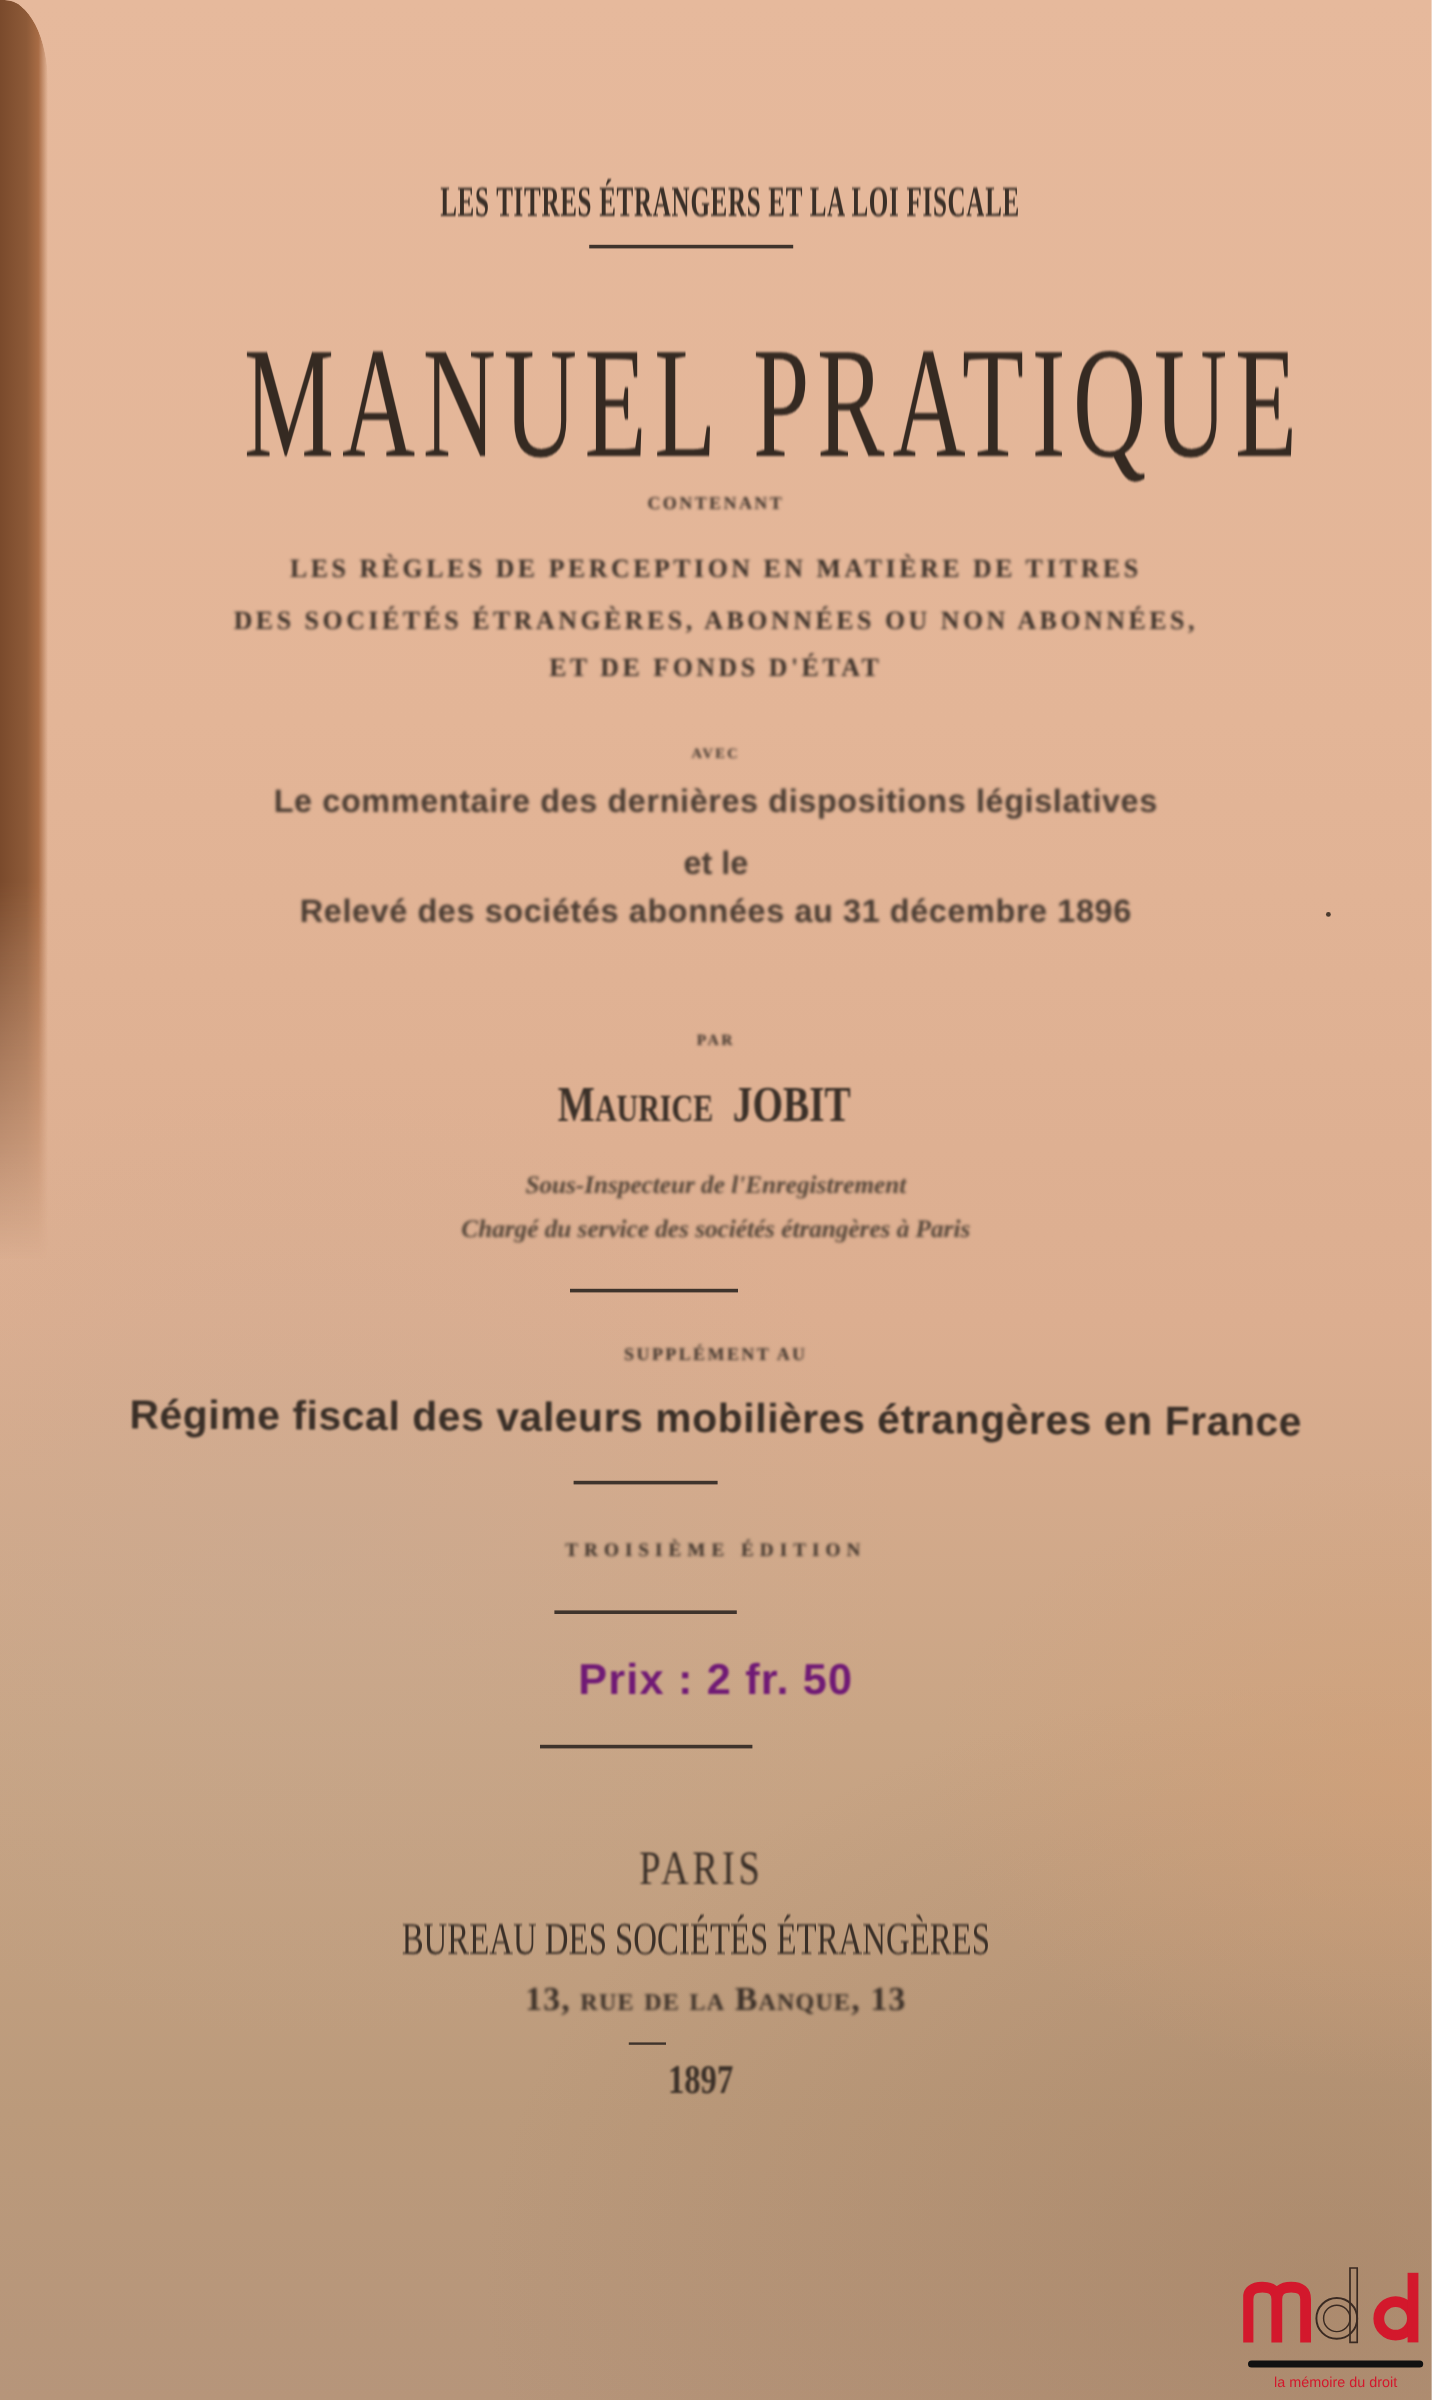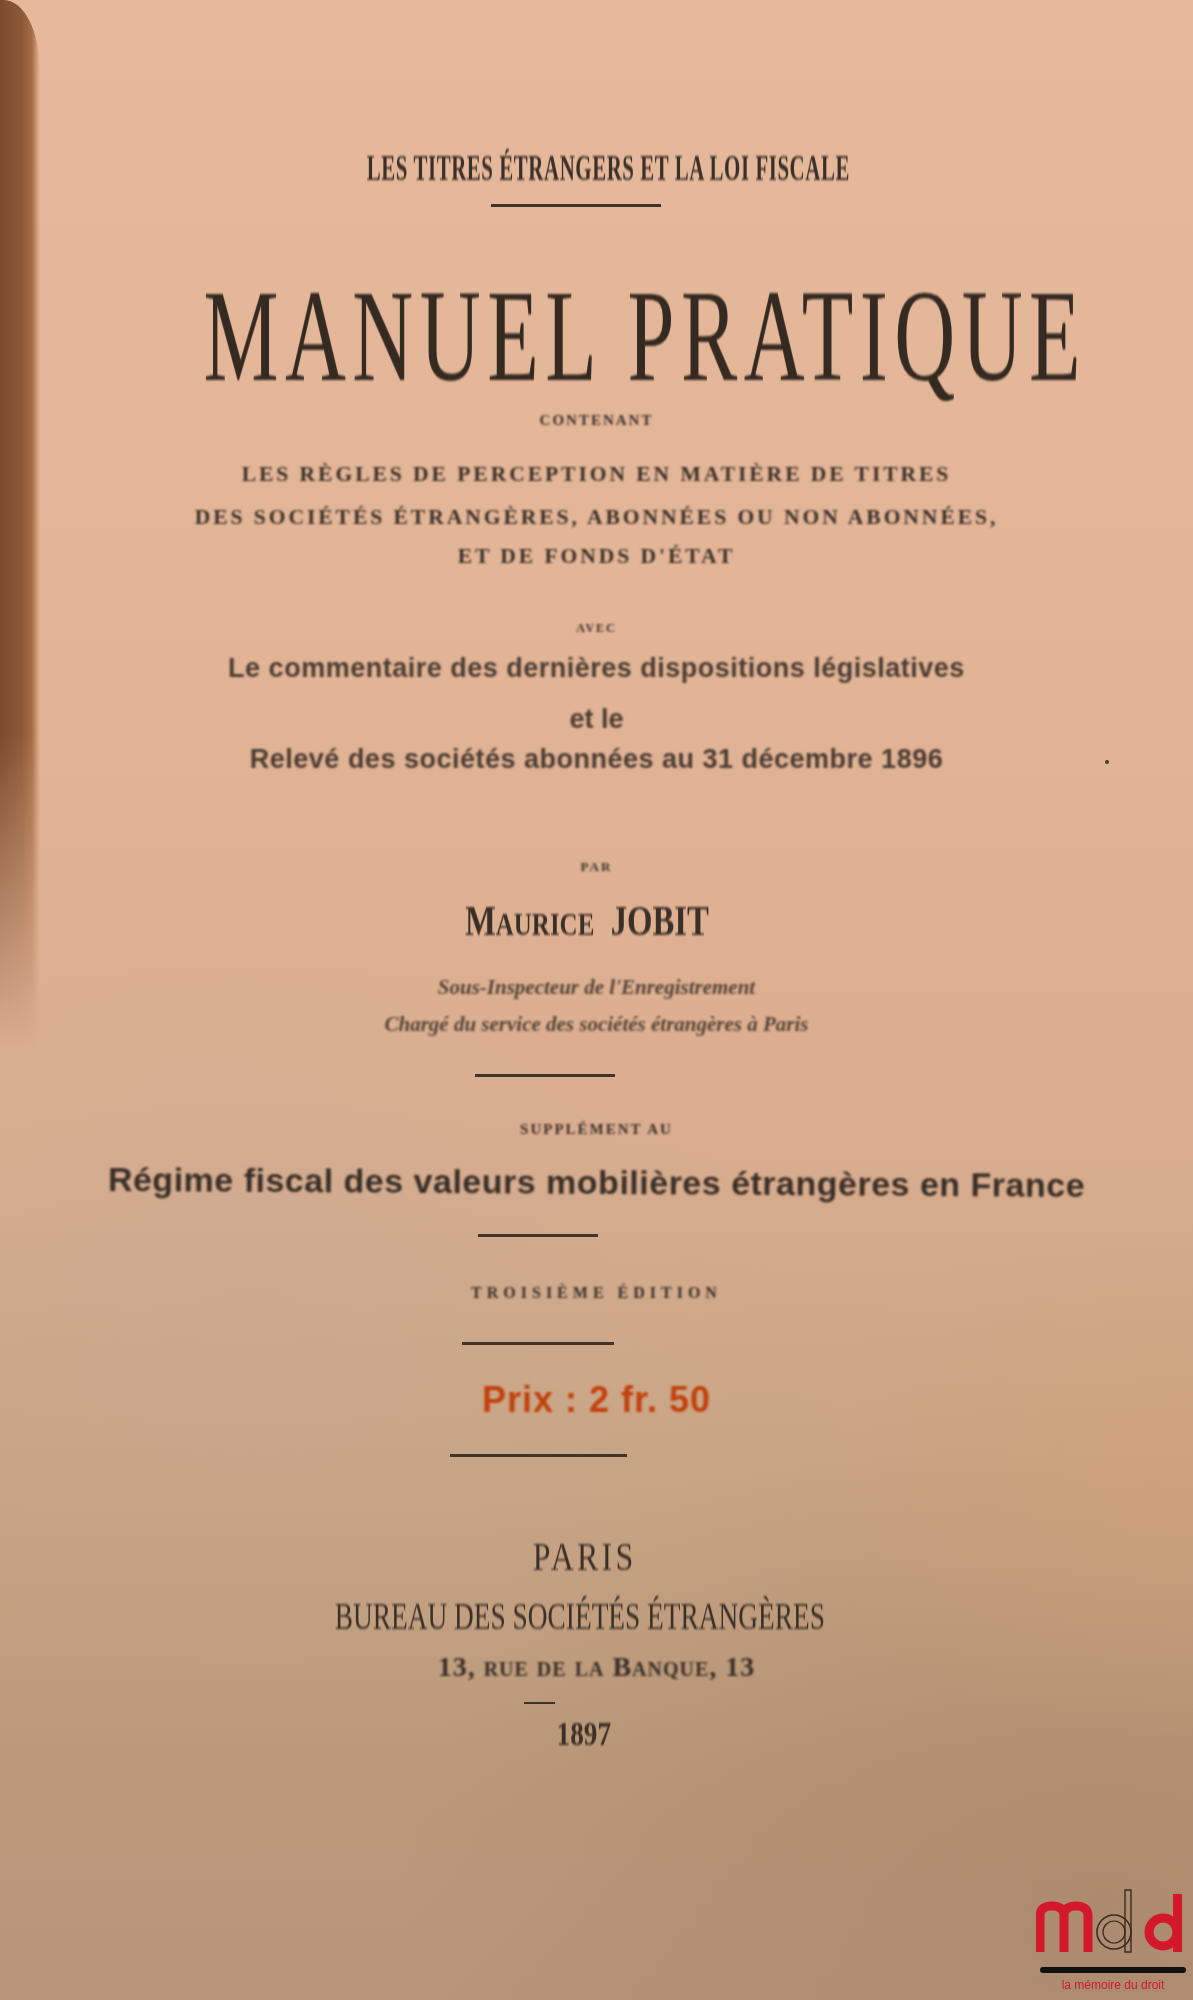--- a/index.html
+++ b/index.html
@@ -46,21 +46,21 @@
   #releve { top: 746px; font-size: 27px; letter-spacing: 0.5px; color: #4a3c32; }
   #par { top: 860px; }
   #author { top: 900px; font-size: 42px; font-weight: bold; transform: scaleX(0.78); transform-origin: 553px 0; left: 0; }
   #author .sc { font-size: 32px; }
   .italic-note { font-style: italic; font-size: 21px; font-weight: bold; color: #544538; }
   #role-1 { top: 977px; }
   #role-2 { top: 1014px; }
   #supplement { top: 1122px; }
   #regime { top: 1165px; font-size: 34px; letter-spacing: 0.5px; transform: rotate(0.35deg); color: #3a2f27; }
   #edition { top: 1285px; letter-spacing: 5px; font-size: 16px; }
-  #price { top: 1382px; font-size: 36px; color: #c2410c; letter-spacing: 1px; }
+  #price { top: 1382px; font-size: 36px; color: #701a75; letter-spacing: 1px; }
   #city { top: 1537px; font-size: 40px; letter-spacing: 4px; transform: scaleX(0.8); transform-origin: 537px 0; left: 0; }
   #publisher { top: 1597px; font-size: 38px; transform: scaleX(0.72); transform-origin: 537px 0; left: 0; }
   #address { top: 1653px; font-size: 28px; font-weight: bold; font-variant: small-caps; letter-spacing: 1px; }
   #year { top: 1717px; font-size: 34px; font-weight: bold; transform: scaleX(0.8); transform-origin: 533px 0; left: 0; }
 
   .logo { position: absolute; left: 1036px; top: 1888px; width: 154px; height: 112px; }
   .logo-mdd { position: absolute; left: 0; top: 0; height: 66px; width: 154px; }
   .logo-bar { position: absolute; left: 4px; top: 79px; width: 146px; height: 6px; background: #111; border-radius: 3px; }
   .logo-tag { position: absolute; left: 0; top: 90px; width: 154px; text-align: center;
     font-family: "Liberation Sans", sans-serif; font-size: 12px; color: #d3182c; white-space: nowrap; }

